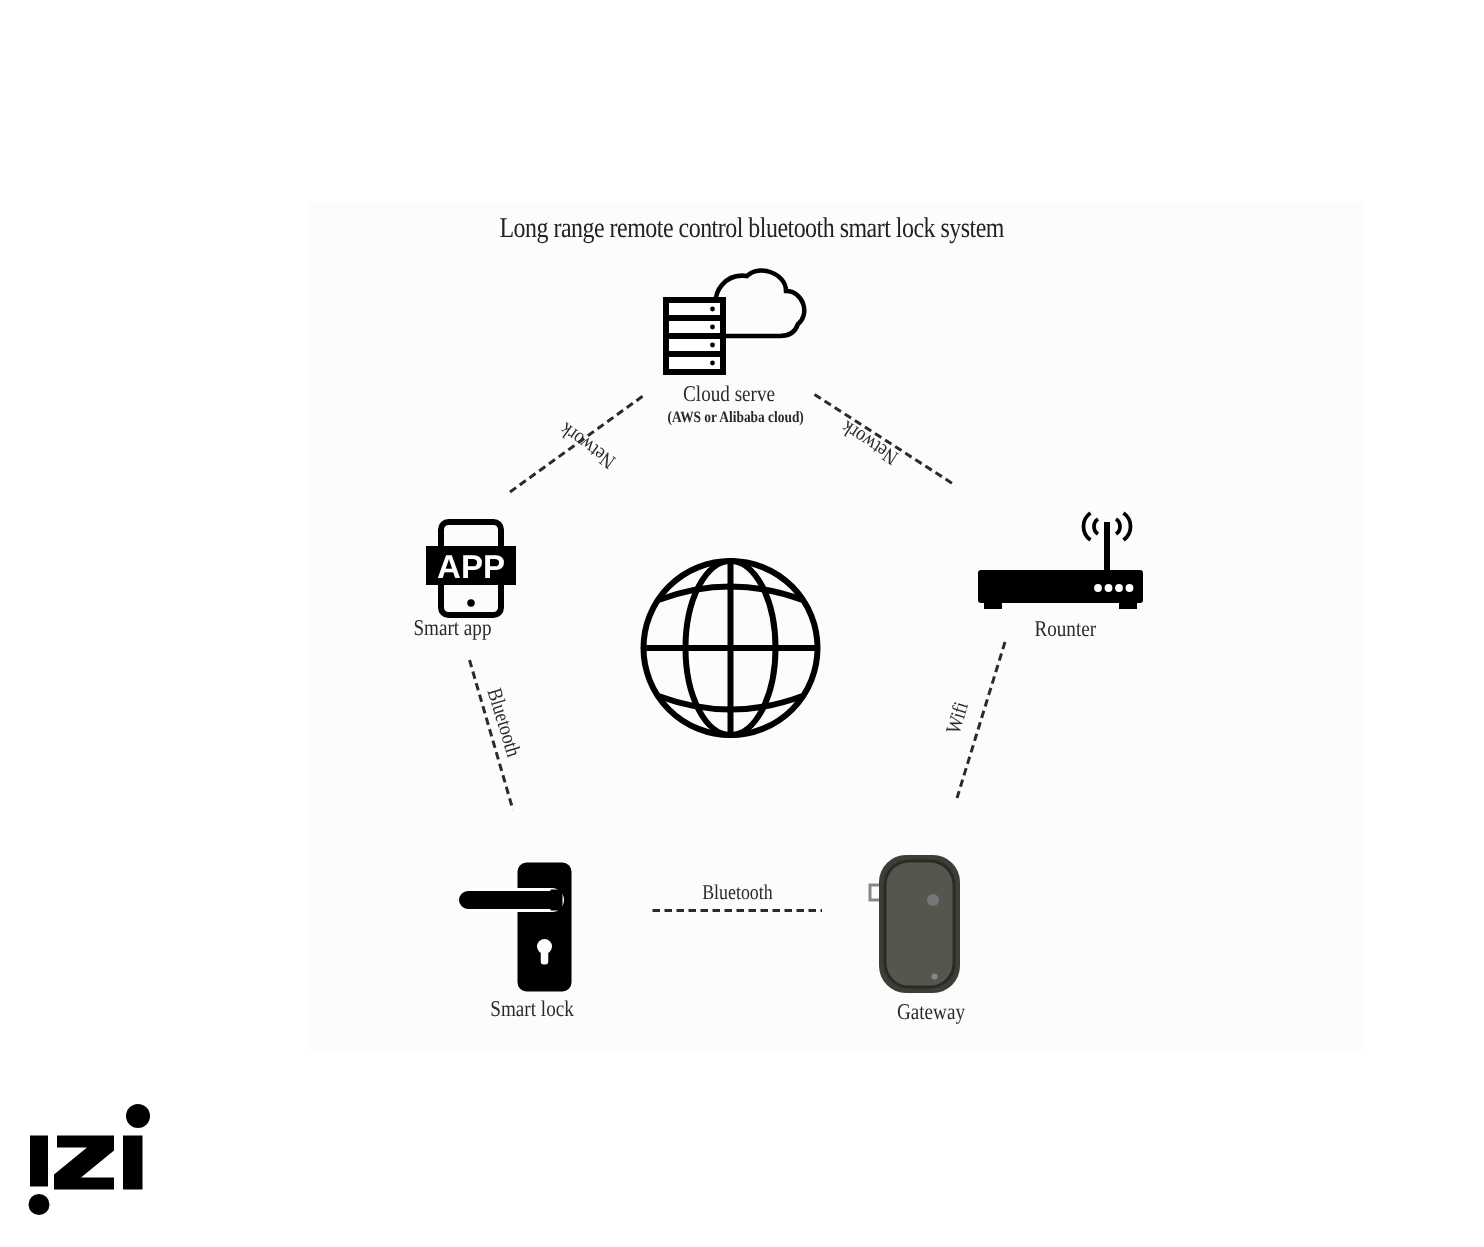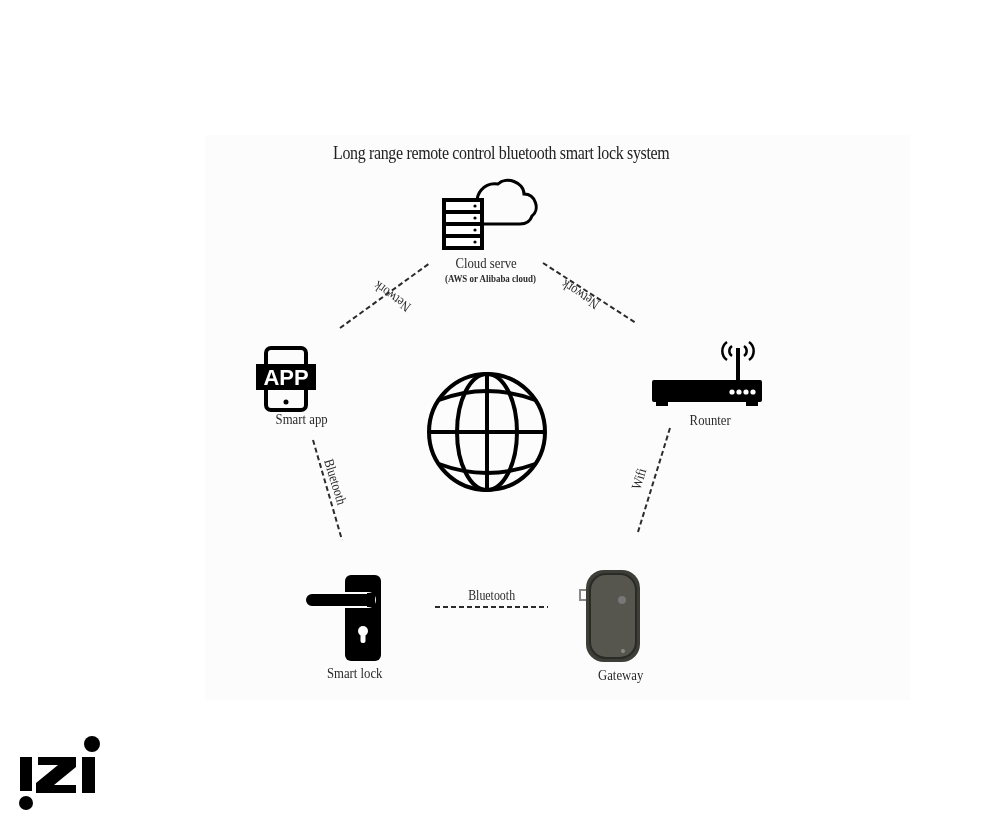--- a/index.html
+++ b/index.html
@@ -47,21 +47,21 @@
     <rect x="6" y="60" width="34" height="8" fill="#fff"></rect>
     <circle cx="35" cy="28" r="1.6" fill="#000"></circle>
     <circle cx="35" cy="40" r="1.6" fill="#000"></circle>
     <circle cx="35" cy="52" r="1.6" fill="#000"></circle>
     <circle cx="35" cy="64" r="1.6" fill="#000"></circle>
   </svg>
 </div>
 <div class="abs label" style="left:450px;top:255px;">Cloud serve</div>
 <div class="abs sublabel" style="left:437px;top:273px;">(AWS or Alibaba cloud)</div>
 
-<div class="abs" style="left:256px;top:346px;width:62px;height:72px;">
+<div class="abs" style="left:284px;top:346px;width:62px;height:72px;">
   <svg width="62" height="66" viewBox="0 0 62 66">
     <rect x="10" y="2" width="40" height="62" rx="5" fill="none" stroke="#000" stroke-width="4"></rect>
     <rect x="0" y="18" width="60" height="26" fill="#000"></rect>
     <text x="30" y="39" text-anchor="middle" fill="#fff" font-family="Liberation Sans, sans-serif" font-weight="bold" font-size="22">APP</text>
     <circle cx="30" cy="56" r="2.5" fill="#000"></circle>
   </svg>
 </div>
 <div class="abs label" style="left:271px;top:411px;">Smart app</div>
 
 <div class="abs" style="left:650px;top:336px;width:115px;height:72px;">

